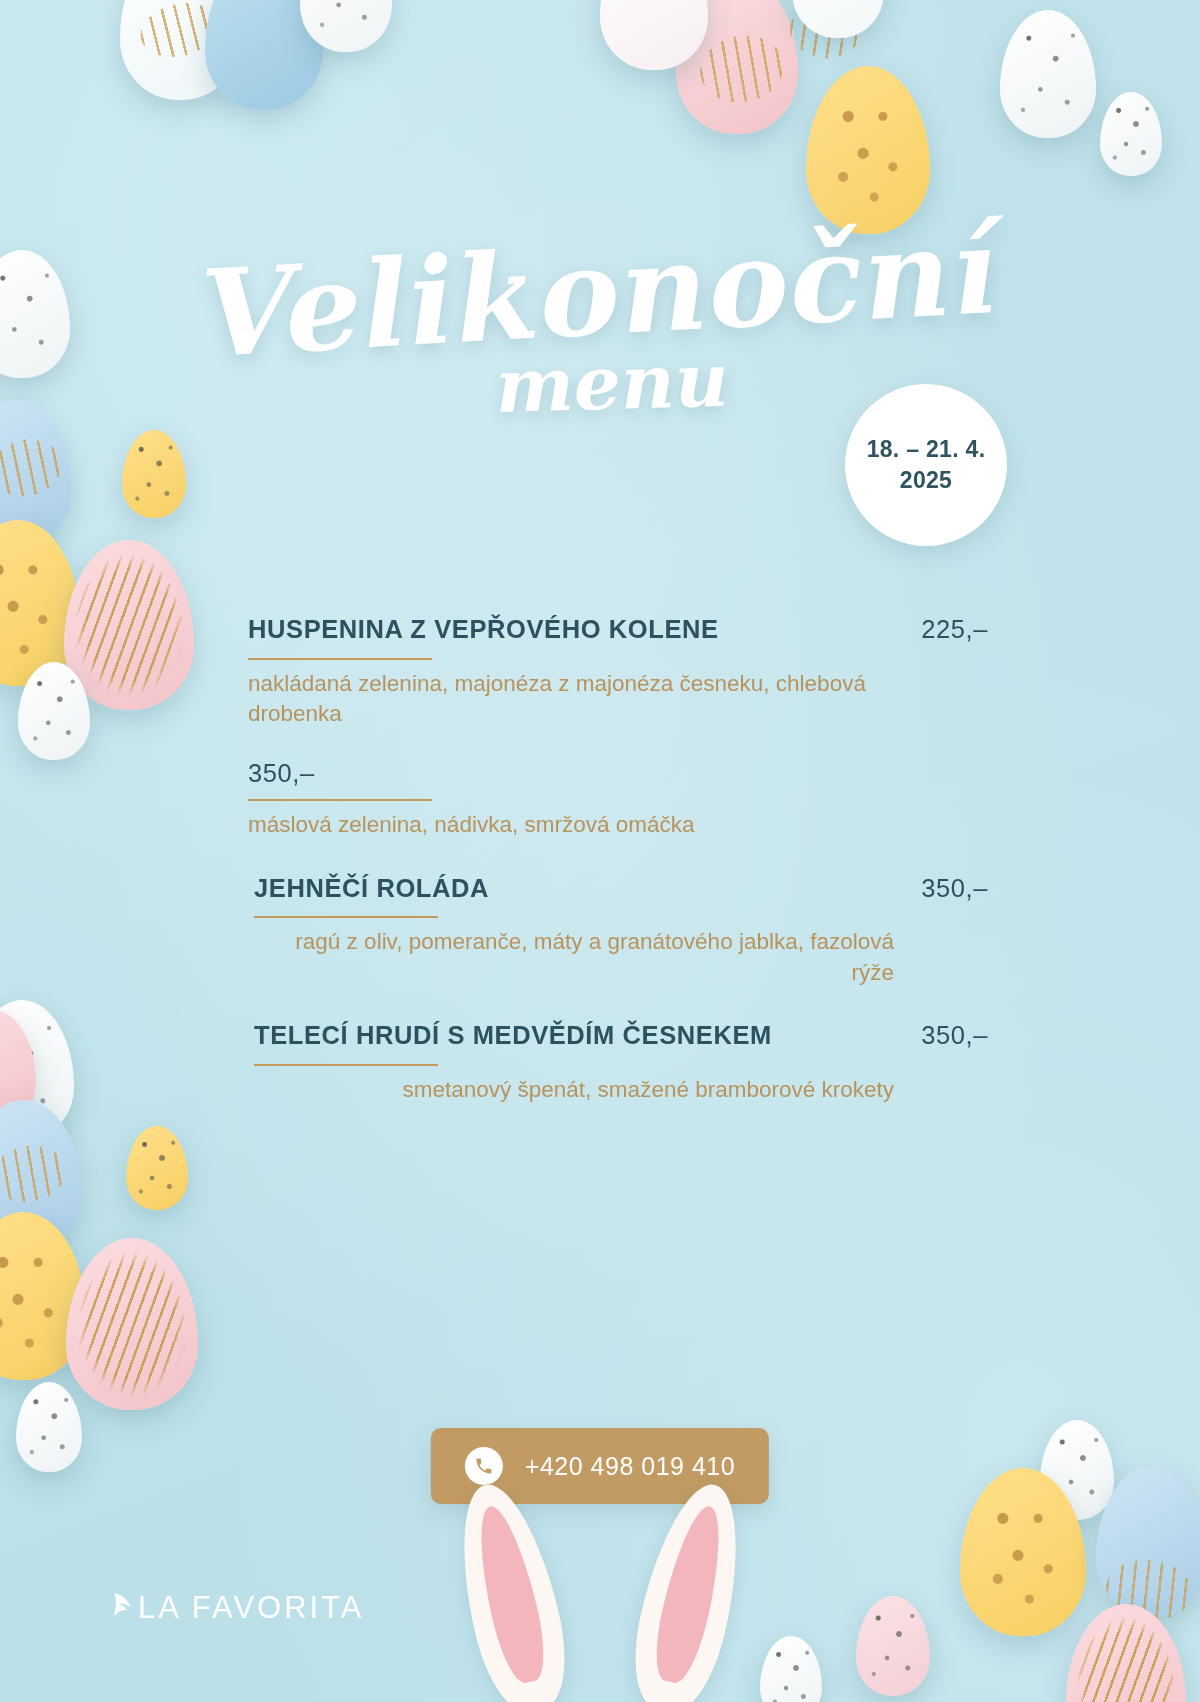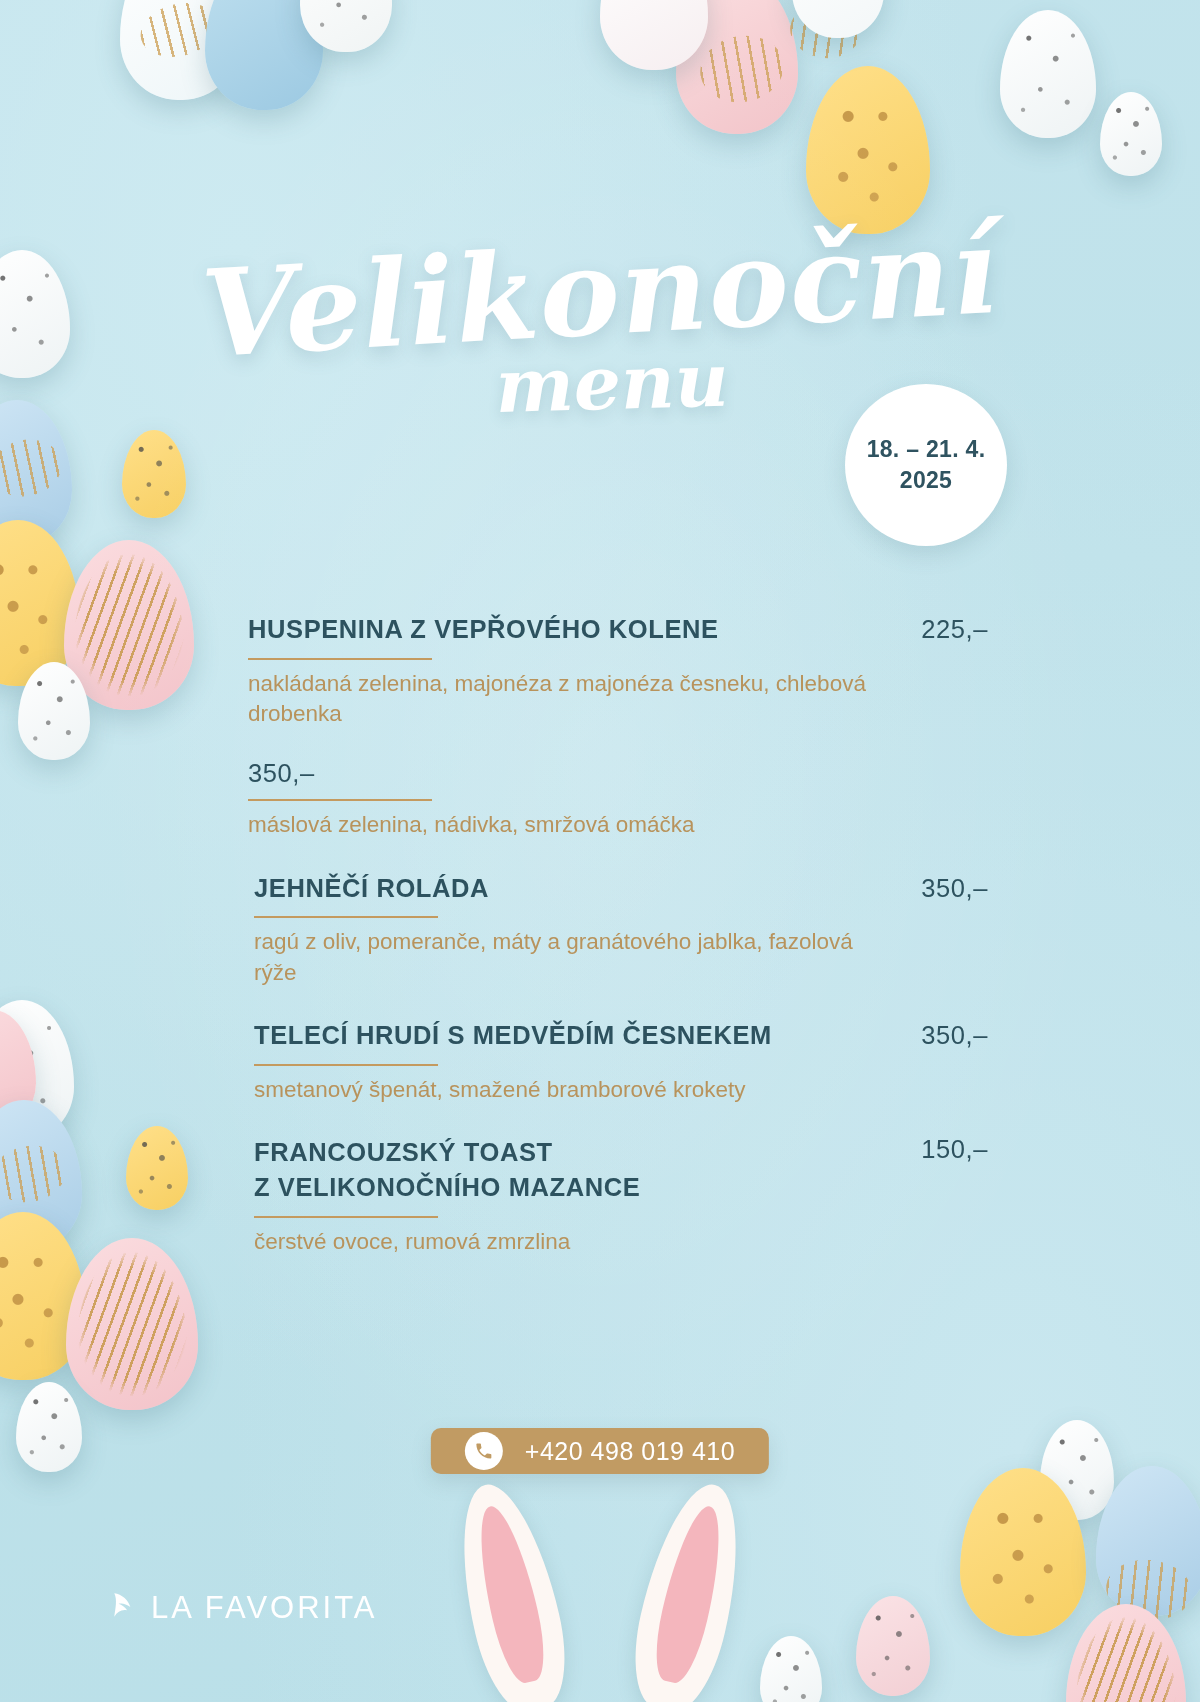--- a/index.html
+++ b/index.html
@@ -172,34 +172,34 @@
     height: 2px;
     background: #c49a5f;
     margin: 11px 0 9px;
   }
   .item-desc {
     font-size: 22.5px;
     line-height: 1.35;
     color: #b8935c;
     max-width: 640px;
   }
-  .indent-1 { padding-left: 6px; }
+  .indent-1 { padding-left: 6px; text-align: right; }
 
   
   .phone {
     position: absolute;
     left: 50%;
     transform: translateX(-50%);
     top: 1428px;
     display: flex;
     align-items: center;
     gap: 22px;
     background: #c19b63;
     border-radius: 10px;
-    padding: 4px 34px;
+    padding: 19px 34px;
     box-shadow: 0 8px 20px rgba(90,120,130,0.18);
   }
   .phone-icon {
     width: 38px; height: 38px;
     border-radius: 50%;
     background: #ffffff;
     display: flex; align-items: center; justify-content: center;
   }
   .phone-icon svg { width: 20px; height: 20px; fill: #c19b63; }
   .phone-number {
@@ -231,21 +231,20 @@
     border-radius: 50% 50% 40% 40% / 62% 62% 38% 38%;
   }
 
   
   .logo {
     position: absolute;
     left: 112px;
     bottom: 76px;
     display: flex;
     align-items: center;
-    gap: 13px;
   }
   .logo-mark svg { width: 26px; height: 30px; fill: #ffffff; }
   .logo-text {
     font-size: 31px;
     letter-spacing: 3px;
     color: #ffffff;
     font-weight: 400;
   }
 </style>
 </head>
@@ -334,29 +333,20 @@
 
     <div class="item indent-1">
       <div class="item-head">
         <div class="item-name">TELECÍ HRUDÍ S MEDVĚDÍM ČESNEKEM</div>
         <div class="item-price">350,–</div>
       </div>
       <div class="rule"></div>
       <div class="item-desc">smetanový špenát, smažené bramborové krokety</div>
     </div>
 
-    <div class="item indent-1">
-      <div class="item-head">
-        <div class="item-name" style="white-space:pre-line;">FRANCOUZSKÝ TOAST
-Z VELIKONOČNÍHO MAZANCE</div>
-        <div class="item-price" style="align-self:flex-start;">150,–</div>
-      </div>
-      <div class="rule"></div>
-      <div class="item-desc">čerstvé ovoce, rumová zmrzlina</div>
-    </div>
 
   </div>
 
   <div class="phone">
     <span class="phone-icon">
       <svg viewBox="0 0 24 24">
           <path d="M6.6 10.8c1.4 2.8 3.8 5.1 6.6 6.6l2.2-2.2c.3-.3.7-.4 1-.2 1.2.4 2.4.6 3.6.6.6 0 1 .4 1 1V20c0 .6-.4 1-1 1C10.6 21 3 13.4 3 4c0-.6.4-1 1-1h3.5c.6 0 1 .4 1 1 0 1.3.2 2.5.6 3.6.1.4 0 .8-.2 1l-2.3 2.2z"></path>
         </svg>
     </span>
     <span class="phone-number">+420 498 019 410</span>

